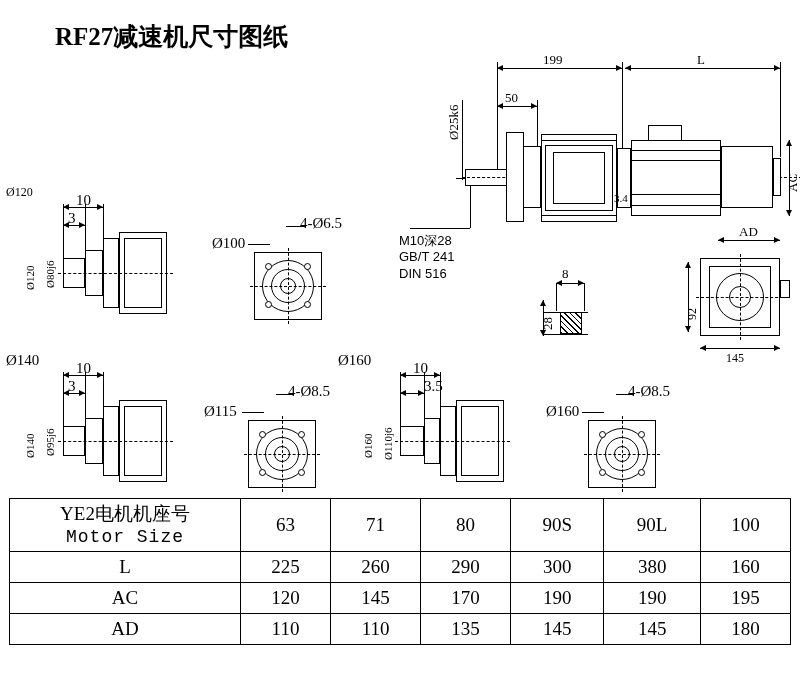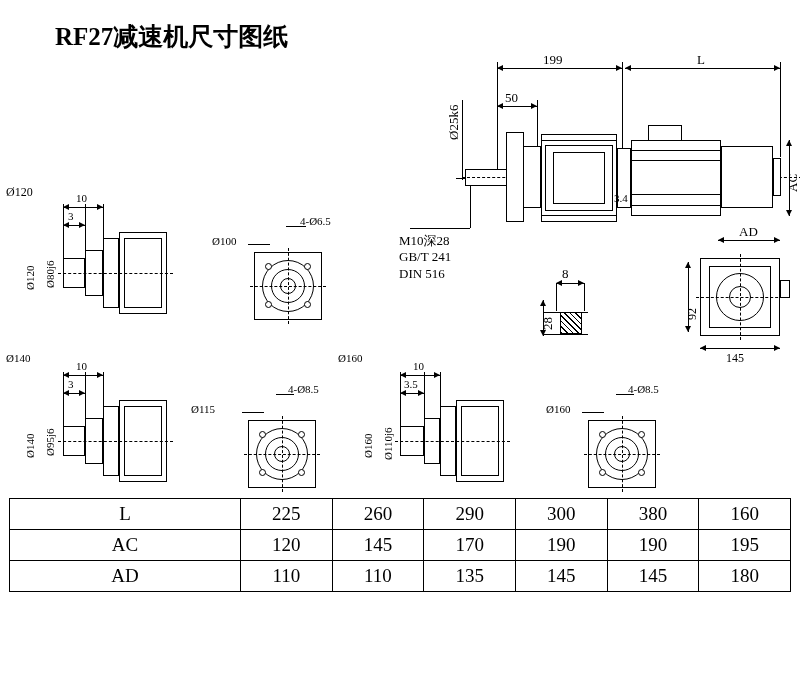--- a/index.html
+++ b/index.html
@@ -52,30 +52,30 @@
   }
   .circ {
     position:absolute; border:1px solid #000; border-radius:50%;
     box-sizing:border-box; background:transparent;
   }
   .circf {
     position:absolute; border:1px solid #000; border-radius:50%;
     box-sizing:border-box; background:#fff;
   }
   .lbl {
-    position:absolute; font-size:11px; font-family:"Liberation Serif", serif;
+    position:absolute; font-size:15px; font-family:"Liberation Serif", serif;
     white-space:nowrap;
   }
   .lbl-v {
     position:absolute; font-size:11px; font-family:"Liberation Serif", serif;
     white-space:nowrap;
     transform-origin:0 0; transform:rotate(-90deg);
   }
   .note {
-    position:absolute; font-size:13px; font-family:Liberation Serif, serif;
+    position:absolute; font-size:13px; font-family:Liberation Sans, sans-serif;
     white-space:nowrap;
   }
   .hatch {
     position:absolute;
     background-image:repeating-linear-gradient(45deg,#000 0px,#000 1px,transparent 1px,transparent 4px);
     border:1px solid #000; box-sizing:border-box;
   }
 
   
   .ar-l, .ar-r {
@@ -298,21 +298,21 @@
     <div class="boxf" style="left:85px; top:418px; width:18px; height:46px;"></div>
     <div class="boxf" style="left:103px; top:406px; width:16px; height:70px;"></div>
     <div class="boxf" style="left:119px; top:400px; width:48px; height:82px;"></div>
     <div class="boxf" style="left:124px; top:406px; width:38px; height:70px;"></div>
     <div class="dash-h" style="left:58px; top:441px; width:115px;"></div>
   </div>
 
   <div>
     <div class="lbl" style="left:288px; top:383px;">4-Ø8.5</div>
     <div class="ln h1" style="left:276px; top:394px; width:18px;"></div>
-    <div class="lbl" style="left:191px; top:403px;">Ø115</div>
+    <div class="lbl" style="left:204px; top:403px;">Ø115</div>
     <div class="ln h1" style="left:242px; top:412px; width:22px;"></div>
 
     <div class="boxf" style="left:248px; top:420px; width:68px; height:68px;"></div>
     <div class="circ" style="left:256px; top:428px; width:52px; height:52px;"></div>
     <div class="circ" style="left:265px; top:437px; width:34px; height:34px;"></div>
     <div class="circf" style="left:274px; top:446px; width:16px; height:16px;"></div>
     <div class="circf" style="left:259px; top:431px; width:7px; height:7px;"></div>
     <div class="circf" style="left:298px; top:431px; width:7px; height:7px;"></div>
     <div class="circf" style="left:259px; top:469px; width:7px; height:7px;"></div>
     <div class="circf" style="left:298px; top:469px; width:7px; height:7px;"></div>
@@ -324,21 +324,21 @@
     <div class="lbl" style="left:338px; top:352px;">Ø160</div>
 
     <div class="ln h1" style="left:400px; top:375px; width:40px;"></div>
     <div class="ar-l" style="left:400px; top:372px;"></div>
     <div class="ar-r" style="left:434px; top:372px;"></div>
     <div class="lbl" style="left:413px; top:360px;">10</div>
 
     <div class="ln h1" style="left:400px; top:393px; width:24px;"></div>
     <div class="ar-l" style="left:400px; top:390px;"></div>
     <div class="ar-r" style="left:418px; top:390px;"></div>
-    <div class="lbl" style="left:404px; top:378px;">3.5</div>
+    <div class="lbl" style="left:424px; top:378px;">3.5</div>
 
     <div class="ln v1" style="left:400px; top:372px; height:55px;"></div>
     <div class="ln v1" style="left:424px; top:372px; height:55px;"></div>
     <div class="ln v1" style="left:440px; top:372px; height:55px;"></div>
 
     <div class="lbl-v" style="left:362px; top:458px;">Ø160</div>
     <div class="lbl-v" style="left:382px; top:460px;">Ø110j6</div>
 
     <div class="boxf" style="left:400px; top:426px; width:24px; height:30px;"></div>
     <div class="boxf" style="left:424px; top:418px; width:16px; height:46px;"></div>
@@ -361,20 +361,32 @@
     <div class="circf" style="left:599px; top:431px; width:7px; height:7px;"></div>
     <div class="circf" style="left:638px; top:431px; width:7px; height:7px;"></div>
     <div class="circf" style="left:599px; top:469px; width:7px; height:7px;"></div>
     <div class="circf" style="left:638px; top:469px; width:7px; height:7px;"></div>
     <div class="dash-h" style="left:584px; top:454px; width:76px;"></div>
     <div class="dash-v" style="left:622px; top:416px; height:76px;"></div>
   </div>
 
   <table class="spec">
     <tbody>
+      <tr>
+        <td class="hdr-left">
+          <div>YE2电机机座号</div>
+          <div class="mono-line">Motor Size</div>
+        </td>
+        <td>63</td>
+        <td>71</td>
+        <td>80</td>
+        <td>90S</td>
+        <td>90L</td>
+        <td>100</td>
+      </tr>
       <tr>
         <td class="rowlabel">L</td>
         <td>225</td>
         <td>260</td>
         <td>290</td>
         <td>300</td>
         <td>380</td>
         <td>160</td>
       </tr>
       <tr>

